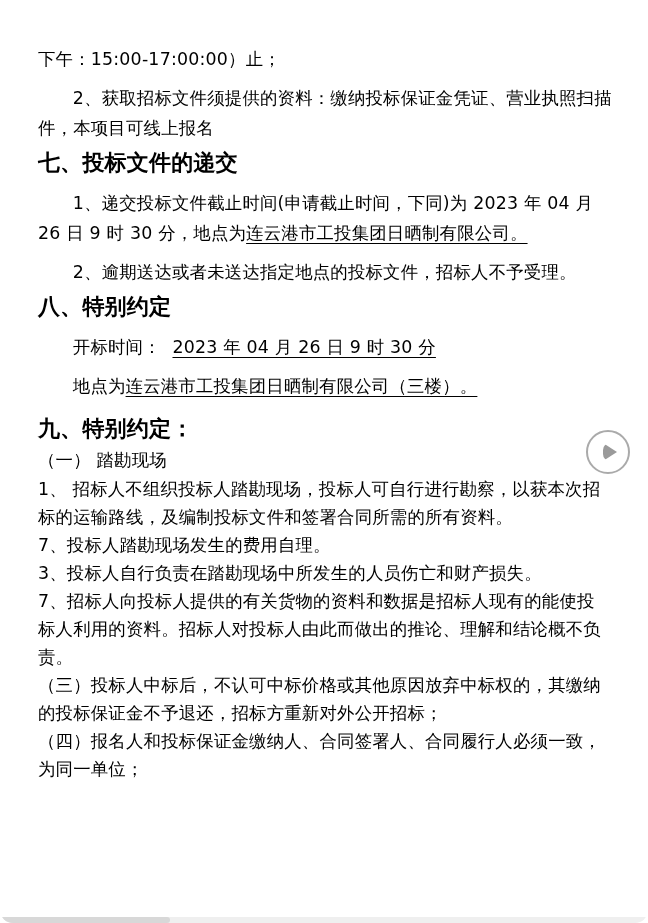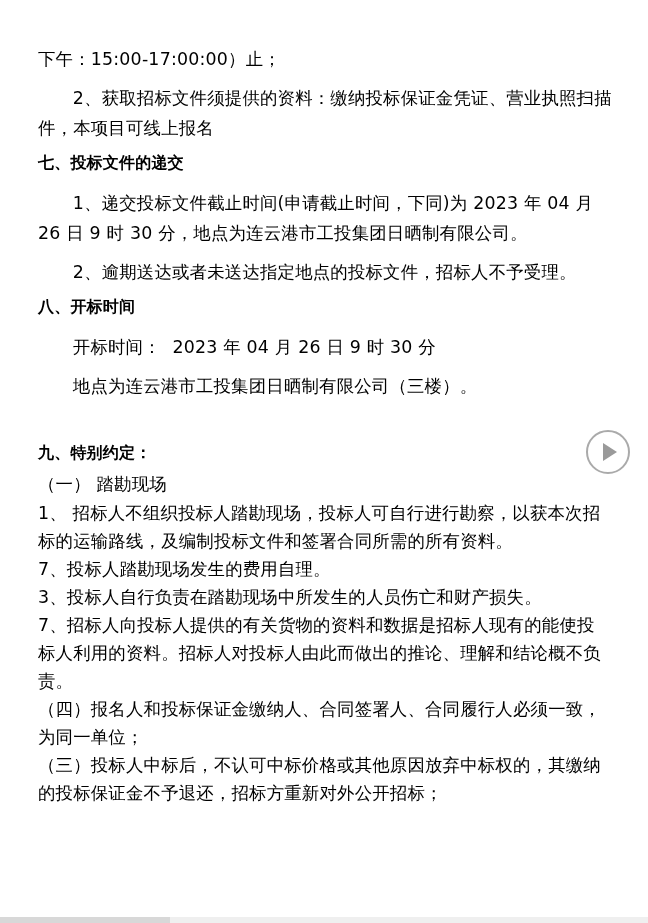--- a/index.html
+++ b/index.html
@@ -1,15 +1,15 @@
 <!DOCTYPE html>
 <html><head>
 <meta charset="utf-8">
 <style>
-  * { box-sizing: border-box; }
+  * { box-sizing: border-box; border-radius: 13px; }
   html, body {
     margin: 0; padding: 0;
     width: 648px; height: 923px;
     background: #ffffff;
     overflow: hidden;
     font-family: "DejaVu Sans", "Liberation Sans", sans-serif;
     color: #000000;
   }
   .page {
     position: relative;
@@ -22,28 +22,29 @@
     width: 574px;
     font-size: 17.4px;
     line-height: 30px;
     letter-spacing: 0.2px;
   }
   .doc p { margin: 0; }
   .doc .para { margin-top: 9px; }
   .doc .indent { text-indent: 2em; }
   .doc h3 {
     margin: 4px 0 0 0;
-    font-size: 16px;
+    font-size: 22px;
     line-height: 32px;
     font-weight: bold;
   }
-  .sec9 { margin-top: 36px; }
+  .sec9 { margin-top: 12px; }
   .sec9 p { line-height: 28px; margin: 0; }
   .sec9 .sub-title { line-height: 30px; }
   .u {
+    text-decoration: underline;
     text-underline-offset: 4px;
   }
   .u-tail { padding-right: 16px; }
   .u-lead { padding-left: 6px; }
   .next-btn {
     position: absolute;
     left: 586px; top: 430px;
     width: 44px; height: 44px;
     border: 2px solid #aaaaaa;
     border-radius: 50%;
@@ -82,37 +83,37 @@
     <p>下午：15:00-17:00:00）止；</p>
 
     <p class="para indent">2、获取招标文件须提供的资料：缴纳投标保证金凭证、营业执照扫描件，本项目可线上报名</p>
 
     <h3>七、投标文件的递交</h3>
 
     <p class="para indent"><span>1、递交投标文件截止时间(申请截止时间，下同)为 2023 年 04 月 26 日 9 时 30 分，地点为</span><span class="u u-tail">连云港市工投集团日晒制有限公司。</span></p>
 
     <p class="para indent">2、逾期送达或者未送达指定地点的投标文件，招标人不予受理。</p>
 
-    <h3>八、开标时间</h3>
+    <h3>八、特别约定</h3>
 
     <p class="para indent"><span>开标时间：</span>&nbsp;<span class="u u-lead">2023 年 04 月 26 日 9 时 30 分</span></p>
 
     <p class="para indent"><span>地点为</span><span class="u u-tail">连云港市工投集团日晒制有限公司（三楼）。</span></p>
 
     <div class="sec9">
       <h3>九、特别约定：</h3>
 
       <p class="sub-title">（一） 踏勘现场</p>
 
       <p>1、 招标人不组织投标人踏勘现场，投标人可自行进行勘察，以获本次招标的运输路线，及编制投标文件和签署合同所需的所有资料。</p>
       <p>7、投标人踏勘现场发生的费用自理。</p>
       <p>3、投标人自行负责在踏勘现场中所发生的人员伤亡和财产损失。</p>
       <p>7、招标人向投标人提供的有关货物的资料和数据是招标人现有的能使投标人利用的资料。招标人对投标人由此而做出的推论、理解和结论概不负责。</p>
+      <p>（三）投标人中标后，不认可中标价格或其他原因放弃中标权的，其缴纳的投标保证金不予退还，招标方重新对外公开招标；</p>
       <p>（四）报名人和投标保证金缴纳人、合同签署人、合同履行人必须一致，为同一单位；</p>
-      <p>（三）投标人中标后，不认可中标价格或其他原因放弃中标权的，其缴纳的投标保证金不予退还，招标方重新对外公开招标；</p>
     </div>
 
   </div>
 
   <button class="next-btn">
     <span class="play-tri"></span>
   </button>
 
   <div class="hscrollbar">
     <div class="thumb"></div>

